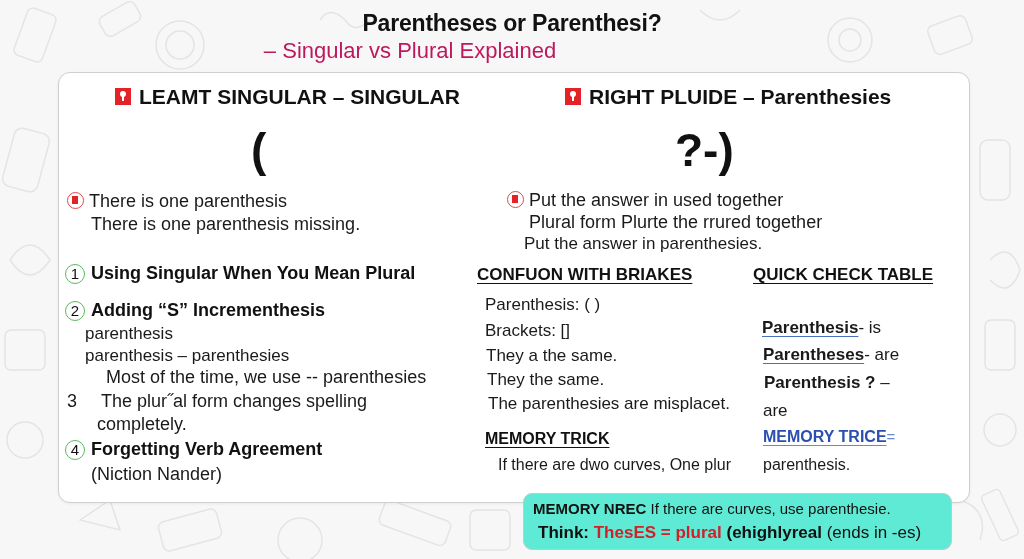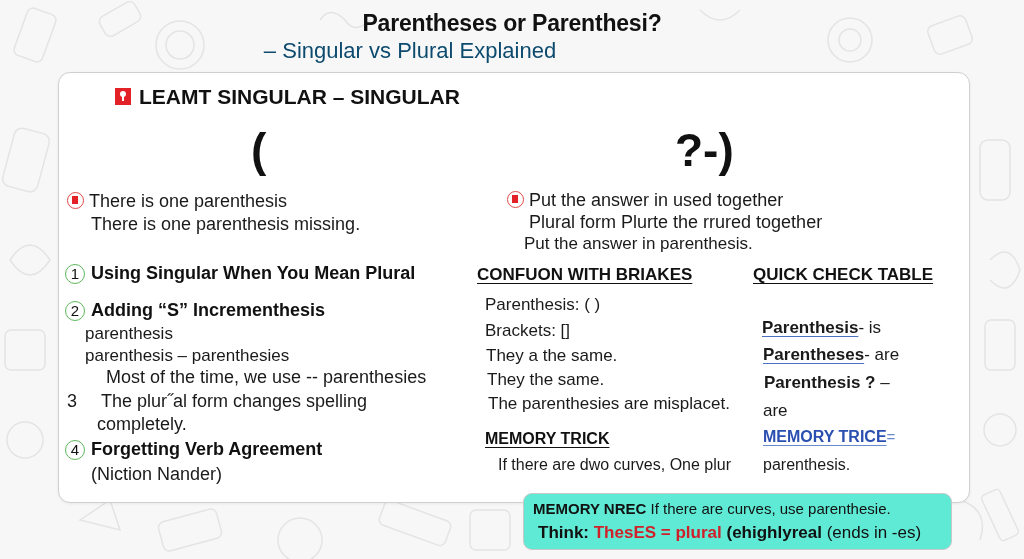--- a/index.html
+++ b/index.html
@@ -11,21 +11,21 @@
       color: #111;
     }
     .doodles { position: absolute; inset: 0; pointer-events: none; }
     .title {
       position: absolute; left: 0; width: 1024px; top: 10px;
       text-align: center; font-size: 23px; font-weight: bold; color: #111;
       letter-spacing: -0.2px;
     }
     .subtitle {
       position: absolute; left: 0; width: 820px; top: 38px;
-      text-align: center; font-size: 22px; color: #0c4a6e;
+      text-align: center; font-size: 22px; color: #be185d;
     }
     .card {
       position: absolute; left: 58px; top: 72px; width: 912px; height: 431px;
       background: #fff; border: 1.5px solid #cfcfcf; border-radius: 12px;
       box-shadow: 0 1px 3px rgba(0,0,0,0.06);
     }
     .abs { position: absolute; white-space: nowrap; }
     .hdr { font-size: 21px; font-weight: bold; color: #111; padding-left: 48px; }
     .pin {
       display: inline-block; width: 16px; height: 17px; background: #e32227;
@@ -130,27 +130,30 @@
   <div class="abs t18" style="left:8px; top:318px;">
     <span class="plainnum">3</span><span>The plur˝al form changes spelling</span>
   </div>
   <div class="abs t18" style="left:38px; top:341px;">completely.</div>
 
   <div class="abs b18" style="left:6px; top:366px;">
     <span class="num">4</span><span>Forgetting Verb Agreement</span>
   </div>
   <div class="abs t18" style="left:32px; top:391px;">(Niction Nander)</div>
 
+  <div class="abs hdr" style="left:458px; top:12px;">
+    <span class="pin"></span><span>RIGHT PLUIDE – Parenthesies</span>
+  </div>
   <div class="abs big" style="left:616px; top:54px;">?-)</div>
 
   <div class="abs t18" style="left:448px; top:117px;text-align:center;">
     <span class="stop"></span><span>Put the answer in used together</span>
   </div>
   <div class="abs t18" style="left:470px; top:139px;">Plural form Plurte the rrured together</div>
-  <div class="abs t17" style="left:465px; top:161px;">Put the answer in parenthesis.</div>
+  <div class="abs t17" style="left:465px; top:161px;">Put the answer in parenthesies.</div>
 
   <div class="abs b18 u" style="left:418px; top:192px; font-size:17px;">CONFUON WITH BRIAKES</div>
   <div class="abs t17" style="left:426px; top:222px;">Parenthesis: ( )</div>
   <div class="abs t17" style="left:426px; top:248px;">Brackets: []</div>
   <div class="abs t17" style="left:427px; top:273px;">They a the same.</div>
   <div class="abs t17" style="left:428px; top:297px;">They the same.</div>
   <div class="abs t17" style="left:429px; top:321px;">The parenthesies are misplacet.</div>
 
   <div class="abs b18 u" style="left:426px; top:357px; font-size:16px;">MEMORY TRICK</div>
   <div class="abs t17" style="left:439px; top:383px; font-size:16px;">If there are dwo curves, One plur</div>

